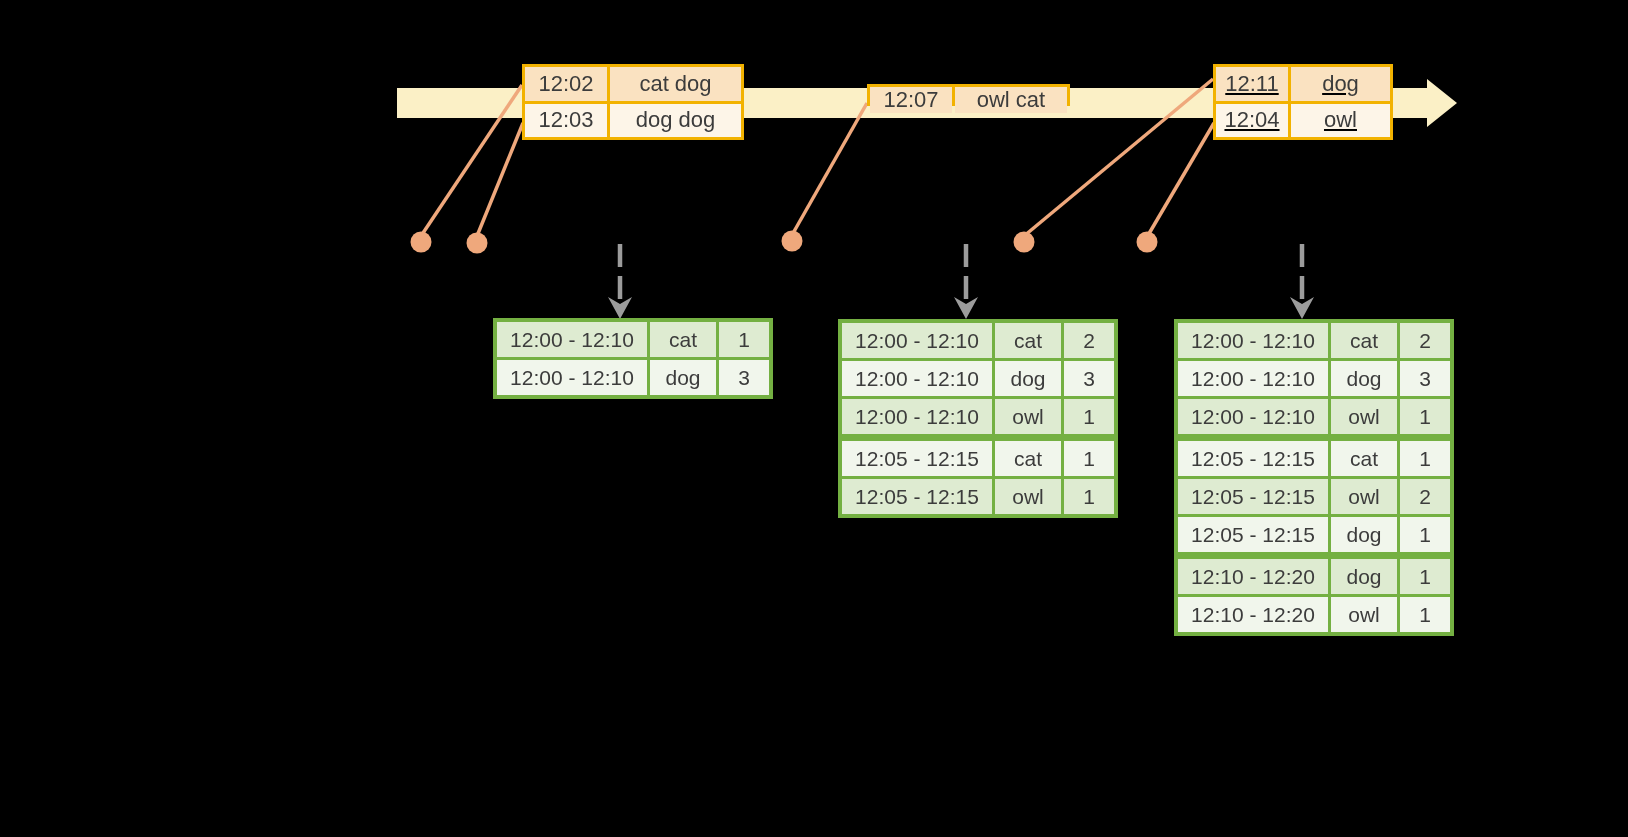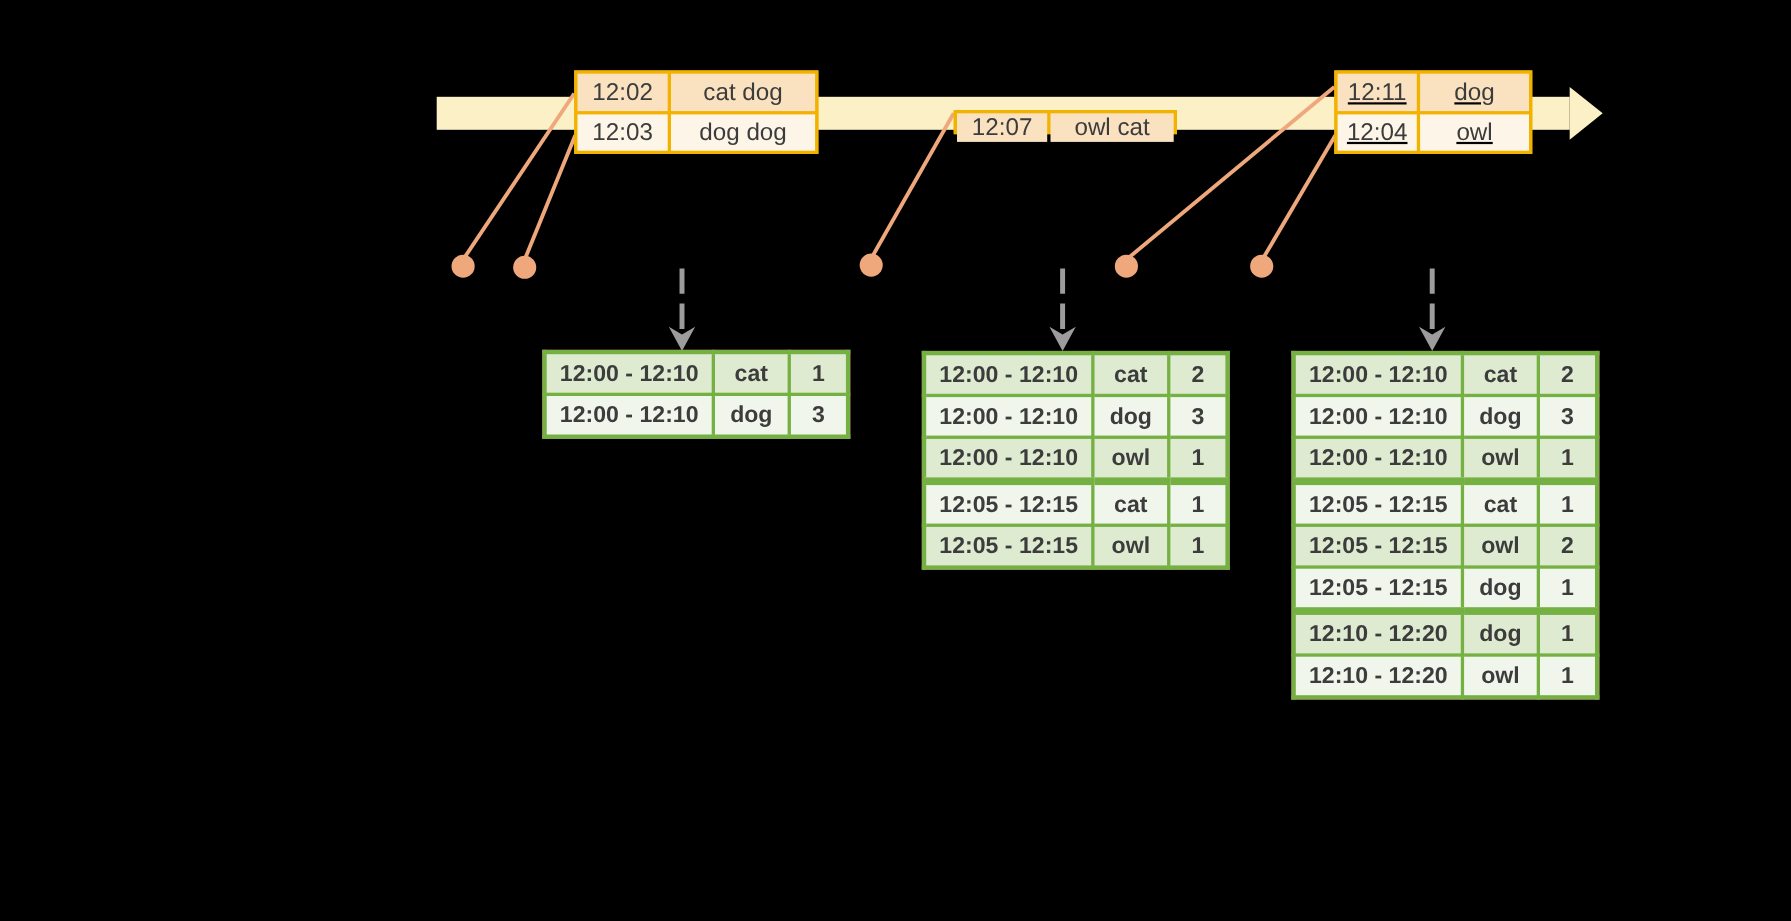--- a/index.html
+++ b/index.html
@@ -16,21 +16,21 @@
   
   .rbox { position:absolute; z-index:3; box-sizing:border-box; border:3px solid #F2B200;
     background:#F2B200; display:grid; gap:3px; }
   .rrow { display:grid; gap:3px; grid-template-columns:82px 1fr; }
   .rbox.narrow .rrow { grid-template-columns:72px 1fr; }
   .rcell { display:flex; align-items:center; justify-content:center;
     background:#FDF5E8; color:#3C3C3C; font-size:22px; }
   .rcell.dark { background:#FAE2C1; }
   
   table.gtable { position:absolute; z-index:3; border-collapse:collapse;
-    border:4px solid #74B042; background:#ec4899;font-weight:bold; }
+    border:4px solid #74B042; background:#0ea5e9; }
   table.gtable td { border:3px solid #74B042; height:35px; padding:0 4px;
     text-align:center; vertical-align:middle; font-size:21px; color:#3C3C3C; background:#F1F6EC; }
   table.gtable tr.shade td { background:#DEEBD1; }
   table.gtable tr.gsep td { border-top-width:7px; }
   td.w { width:142px; } td.m { width:58px; } td.c { width:42px; }
 </style>
 </head>
 <body>
 
 <div class="canvas">
@@ -69,21 +69,21 @@
     <div class="rrow">
       <div class="rcell dark">12:02</div>
       <div class="rcell dark">cat dog</div>
     </div>
     <div class="rrow">
       <div class="rcell">12:03</div>
       <div class="rcell">dog dog</div>
     </div>
   </div>
 
-  <div class="rbox" style="left:867px;top:84px;width:203px;height:22px;grid-template-rows:1fr;margin-top:16px;">
+  <div class="rbox" style="left:867px;top:84px;width:203px;height:22px;grid-template-rows:1fr;">
     <div class="rrow">
       <div class="rcell dark">12:07</div>
       <div class="rcell dark">owl cat</div>
     </div>
   </div>
 
   <div class="rbox narrow" style="left:1213px;top:64px;width:180px;height:76px;grid-template-rows:1fr 1fr;text-decoration:underline;">
     <div class="rrow">
       <div class="rcell dark">12:11</div>
       <div class="rcell dark">dog</div>

